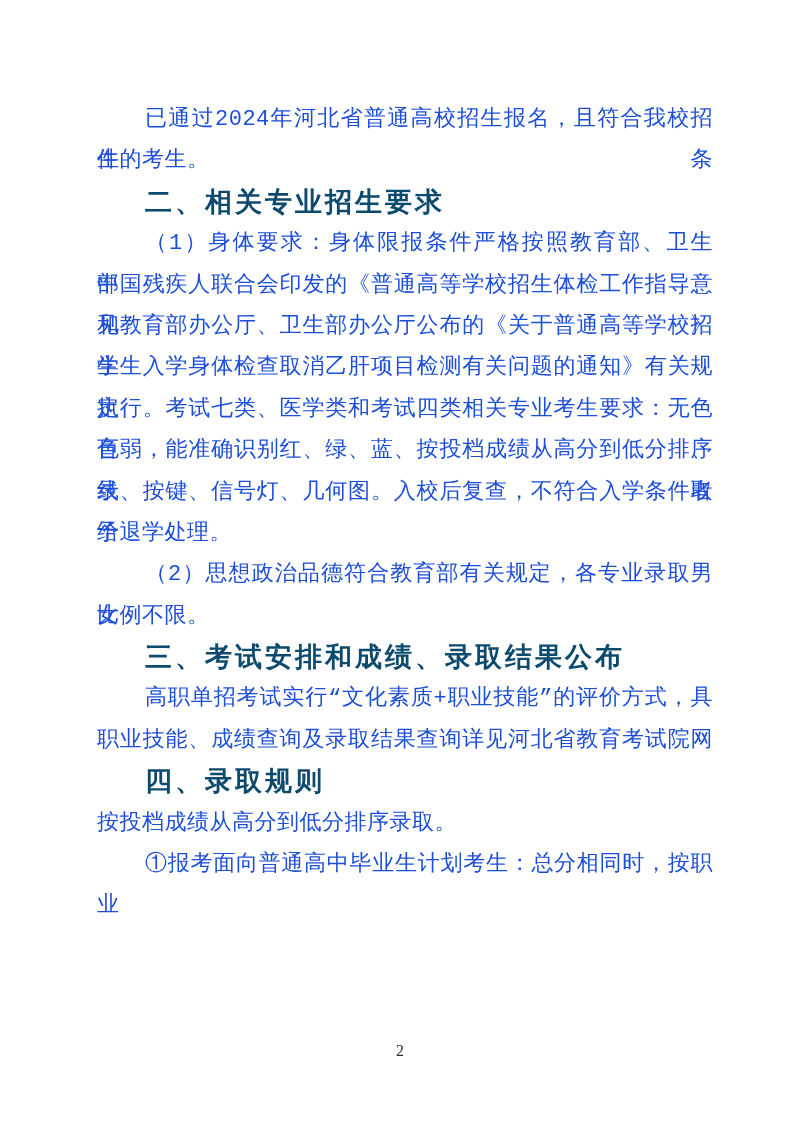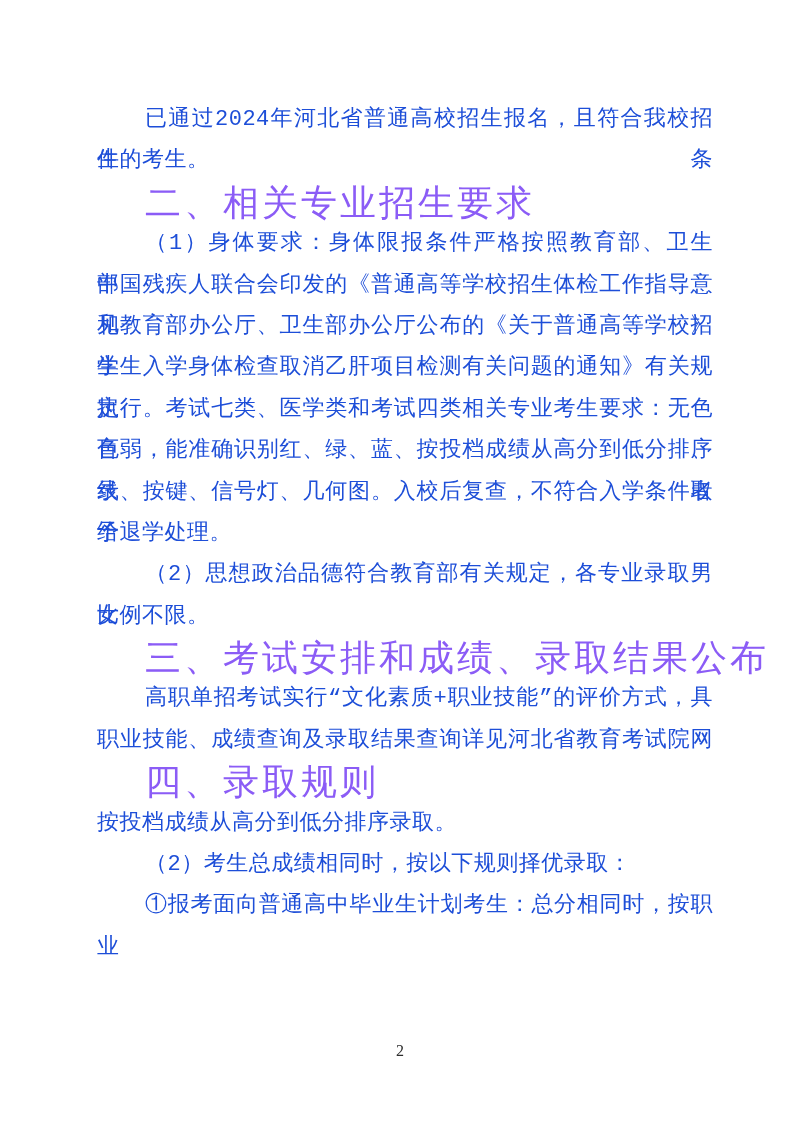--- a/index.html
+++ b/index.html
@@ -32,23 +32,23 @@
   .line.justify {
     white-space: normal;
     text-align: justify;
     text-align-last: justify;
   }
   .line.indent {
     text-indent: 48px;
   }
   .line.heading {
     font-family: "Liberation Sans", "DejaVu Sans", sans-serif;
-    font-weight: 400;
-    font-size: 36px;
-    color: #8b5cf6;
+    font-weight: 700;
+    font-size: 27px;
+    color: #0c4a6e;
     letter-spacing: 3px;
   }
   .page-number {
     position: absolute;
     top: 1042px;
     left: 0;
     width: 100%;
     text-align: center;
     font-family: "Liberation Serif", "DejaVu Serif", serif;
     font-size: 16px;
@@ -71,17 +71,16 @@
       <div class="line justify">色弱，能准确识别红、绿、蓝、按投档成绩从高分到低分排序录取</div>
       <div class="line justify">线、按键、信号灯、几何图。入校后复查，不符合入学条件者给</div>
       <div class="line">予退学处理。</div>
       <div class="line indent justify">（2）思想政治品德符合教育部有关规定，各专业录取男女</div>
       <div class="line">比例不限。</div>
       <div class="line heading indent">三、考试安排和成绩、录取结果公布</div>
       <div class="line indent justify">高职单招考试实行“文化素质+职业技能”的评价方式，具</div>
       <div class="line justify">职业技能、成绩查询及录取结果查询详见河北省教育考试院网</div>
       <div class="line heading indent">四、录取规则</div>
       <div class="line">按投档成绩从高分到低分排序录取。</div>
-      <div class="line indent">（2）考生总成绩相同时，按以下规则择优录取：</div>
       <div class="line indent justify">①报考面向普通高中毕业生计划考生：总分相同时，按职业</div>
     </div>
   <div class="page-number">2</div>
 </div>
 
 </body></html>

